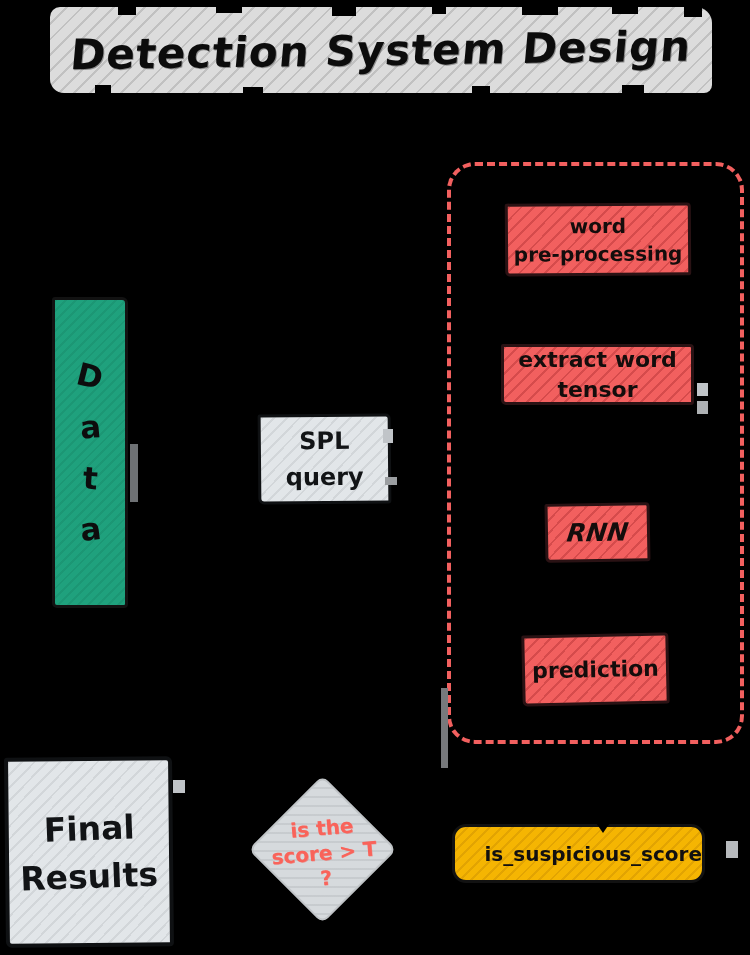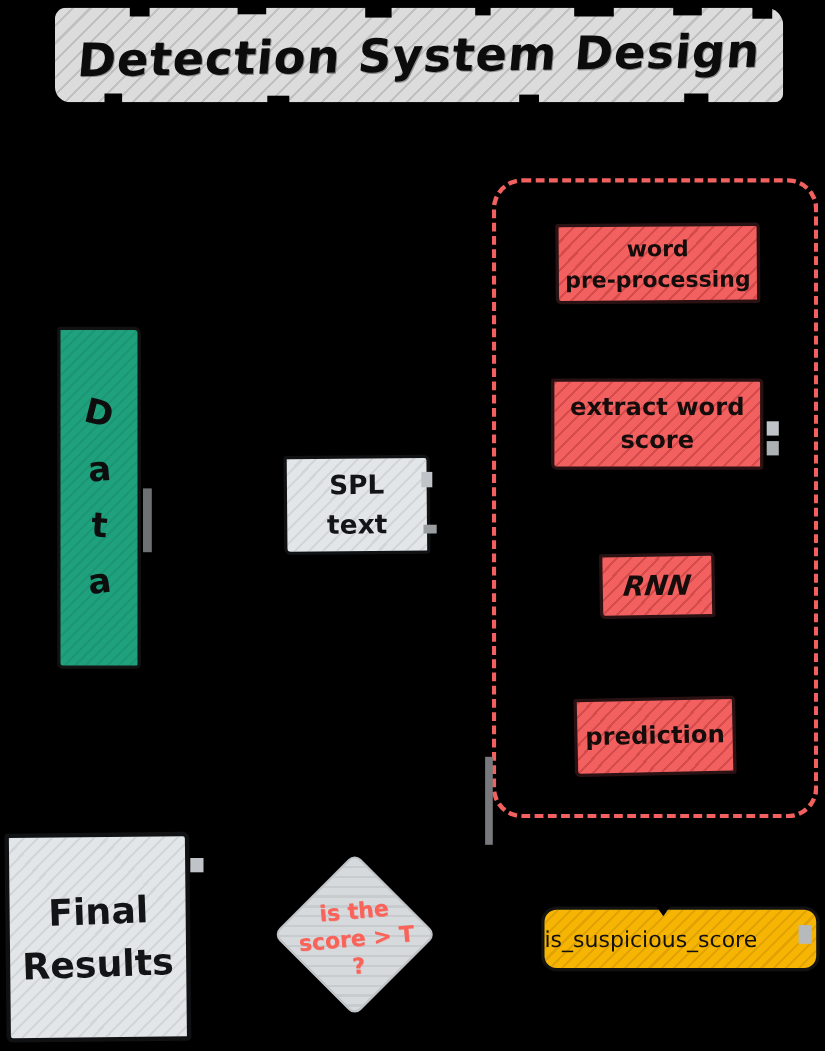--- a/index.html
+++ b/index.html
@@ -61,47 +61,47 @@
     border:4px dashed #f2605f;border-radius:28px;background:transparent;
   }
   .redbox{
     background-color:#f2605f;
     background-image:repeating-linear-gradient(135deg, rgba(140,20,25,0.28) 0 2px, transparent 2px 9px);
     border:3px solid #2a1214;border-radius:2px 4px 3px 5px;
     display:flex;flex-direction:column;align-items:center;justify-content:center;
     color:#140d0c;font-weight:700;
   }
   .box-pre{left:505px;top:203px;width:186px;height:73px;font-size:20px;gap:4px;transform:rotate(-0.4deg);}
-  .box-tensor{left:501px;top:344px;width:193px;height:83px;font-size:22px;gap:5px;}
+  .box-tensor{left:501px;top:344px;width:193px;height:61px;font-size:22px;gap:5px;}
   .box-rnn{left:545px;top:503px;width:105px;height:59px;font-size:25px;transform:rotate(-1deg);}
   .box-rnn .nline{font-style:italic;transform:skewX(-8deg);}
   .box-pred{left:522px;top:634px;width:147px;height:71px;font-size:22px;transform:rotate(-1.2deg);}
 
   
   .diamond-shape{
     left:270px;top:797px;width:105px;height:105px;
     background-color:#d6dadd;
     background-image:repeating-linear-gradient(135deg, rgba(70,75,80,0.10) 0 2px, transparent 2px 9px);
     transform:rotate(45deg);border-radius:8px;border:2px solid #c0c4c7;
   }
   .diamond-text{
     left:243px;top:803px;width:162px;height:100px;
     display:flex;flex-direction:column;align-items:center;justify-content:center;
     color:#f9635a;font-weight:700;font-size:20px;line-height:1.25;
     transform:rotate(-5deg);text-shadow:0.5px 0.5px 0 rgba(249,99,90,0.6);
   }
 
   
   .yellow{
-    left:492px;top:824px;width:253px;height:59px;
+    left:452px;top:824px;width:253px;height:59px;
     background-color:#f5b502;
     background-image:repeating-linear-gradient(135deg, rgba(140,85,0,0.18) 0 2px, transparent 2px 8px);
     border:3px solid #121212;border-radius:14px;
-    display:flex;align-items:center;justify-content:flex-start;
-    font-size:20px;font-weight:400;color:#121010;
+    display:flex;align-items:center;justify-content:flex-end;
+    font-size:20px;font-weight:700;color:#121010;
   }
 
   
   .arrowtip{
     left:594px;top:820px;width:0;height:0;
     border-left:9px solid transparent;border-right:9px solid transparent;border-top:13px solid #000;
   }
   .stub{background:#c0c4c8;}
 </style>
 </head>
@@ -126,33 +126,33 @@
 
   <div class="abs green">
     <span class="nline">D</span>
     <span class="nline">a</span>
     <span class="nline">t</span>
     <span class="nline">a</span>
   </div>
 
   <div class="abs graybox spl">
     <span class="nline">SPL</span>
-    <span class="nline">text</span>
+    <span class="nline">query</span>
   </div>
 
   <div class="abs red-container"></div>
 
   <div class="abs redbox box-pre">
     <span class="nline">word</span>
     <span class="nline">pre-processing</span>
   </div>
 
   <div class="abs redbox box-tensor">
     <span class="nline">extract word</span>
-    <span class="nline">score</span>
+    <span class="nline">tensor</span>
   </div>
 
   <div class="abs redbox box-rnn">
     <span class="nline">RNN</span>
   </div>
 
   <div class="abs redbox box-pred">
     <span class="nline">prediction</span>
   </div>
 

